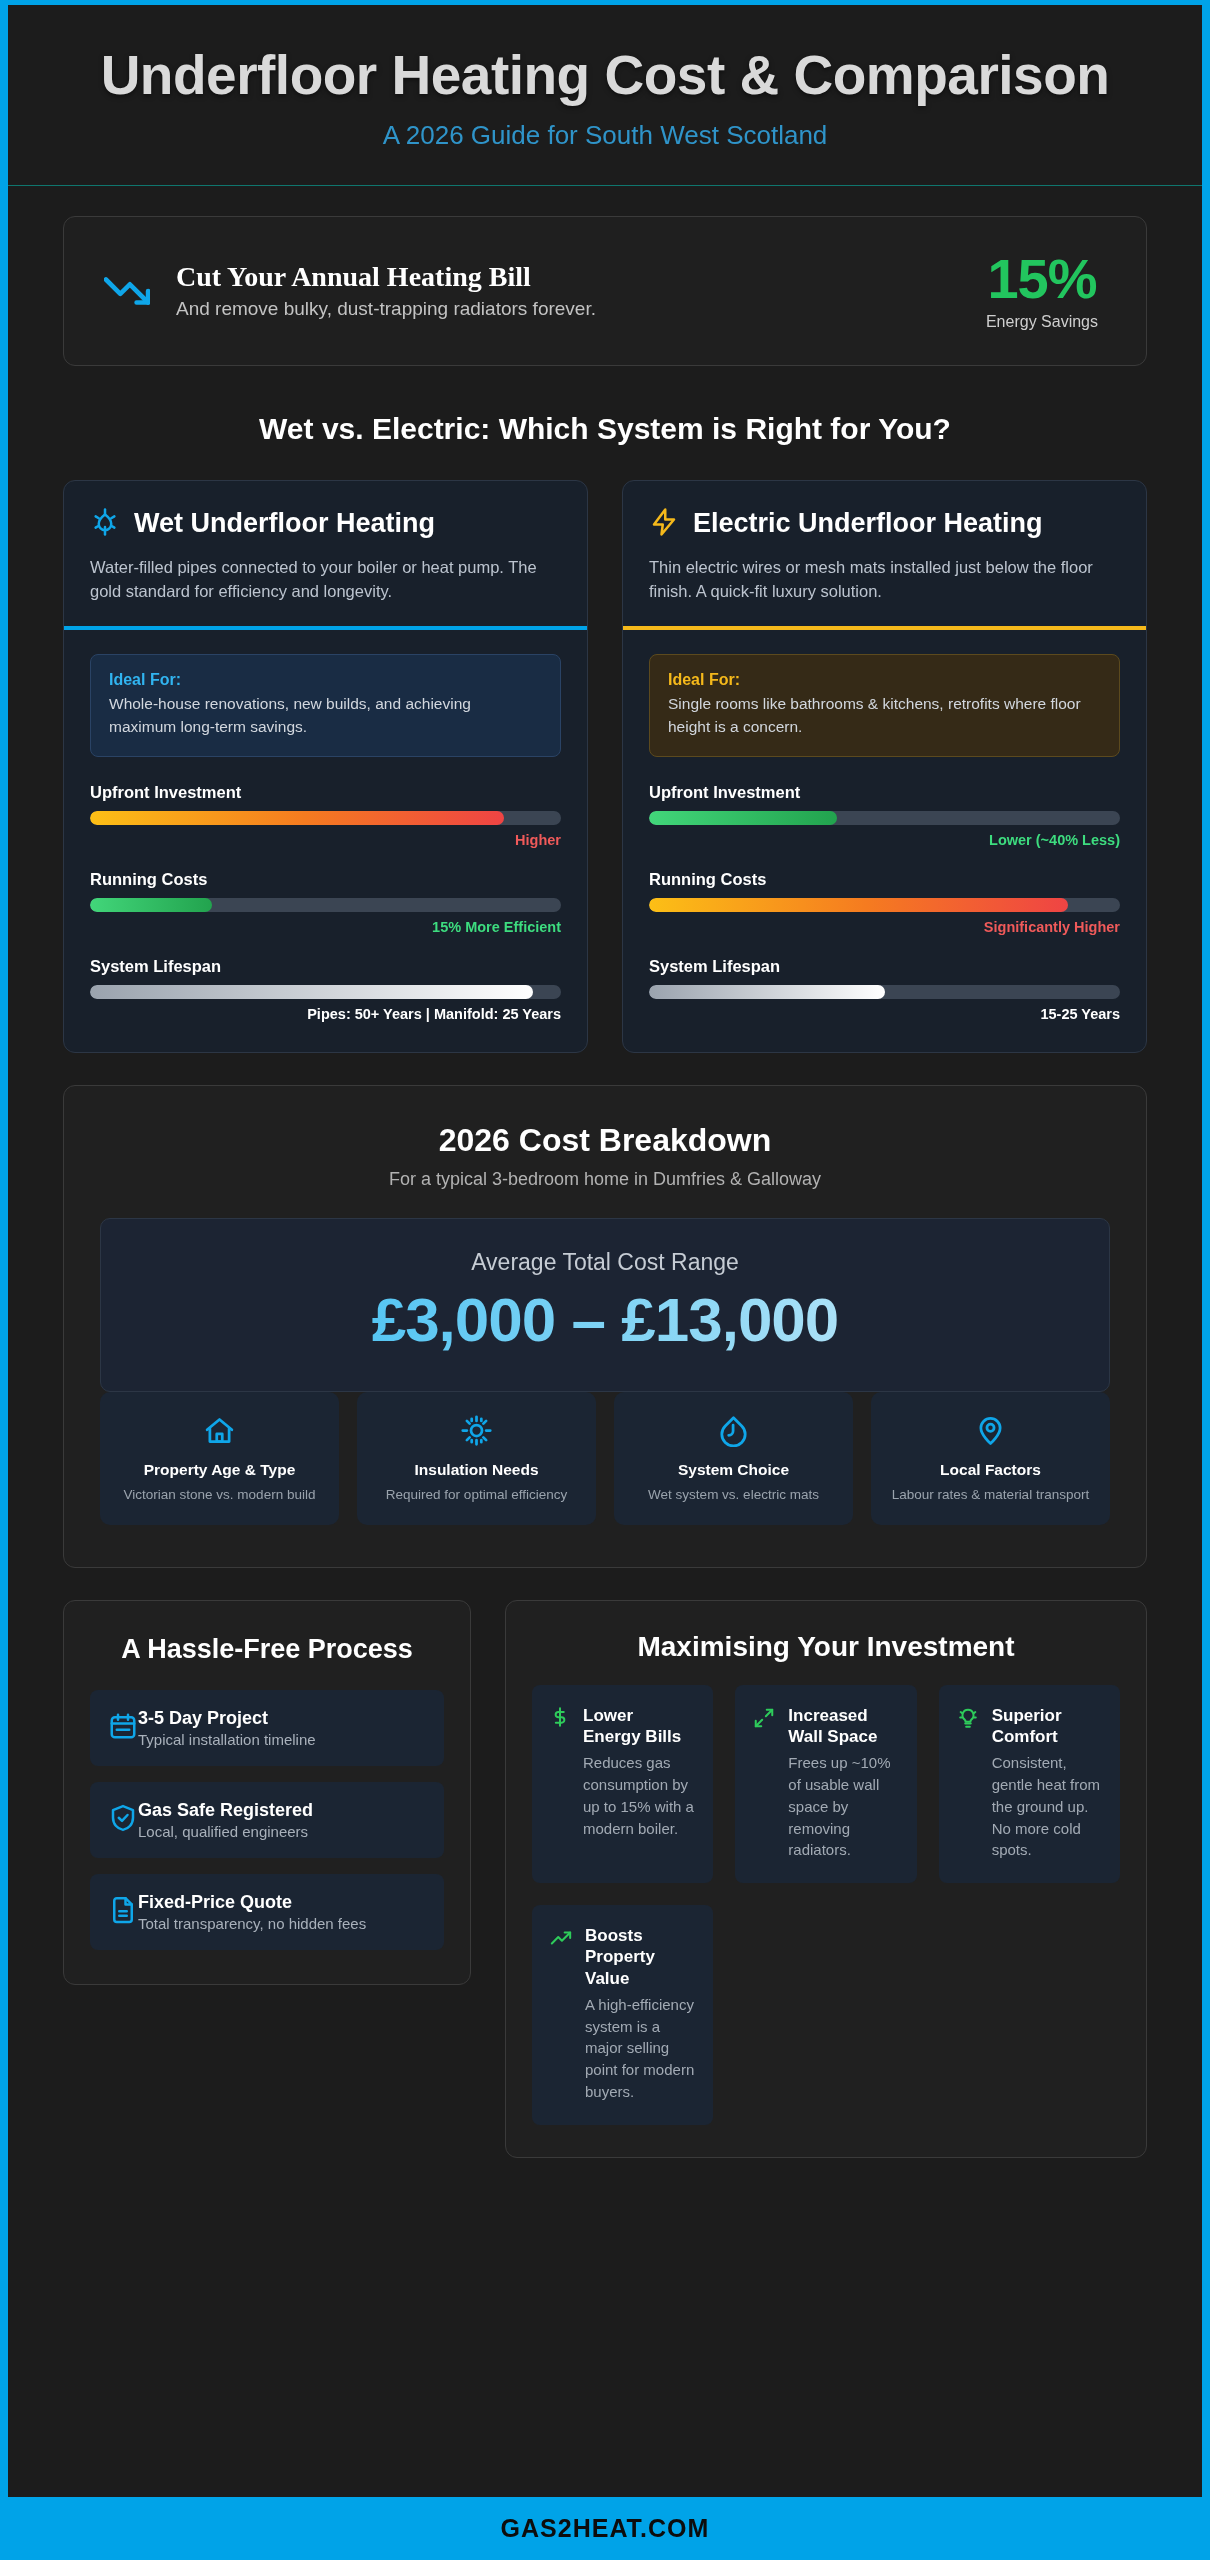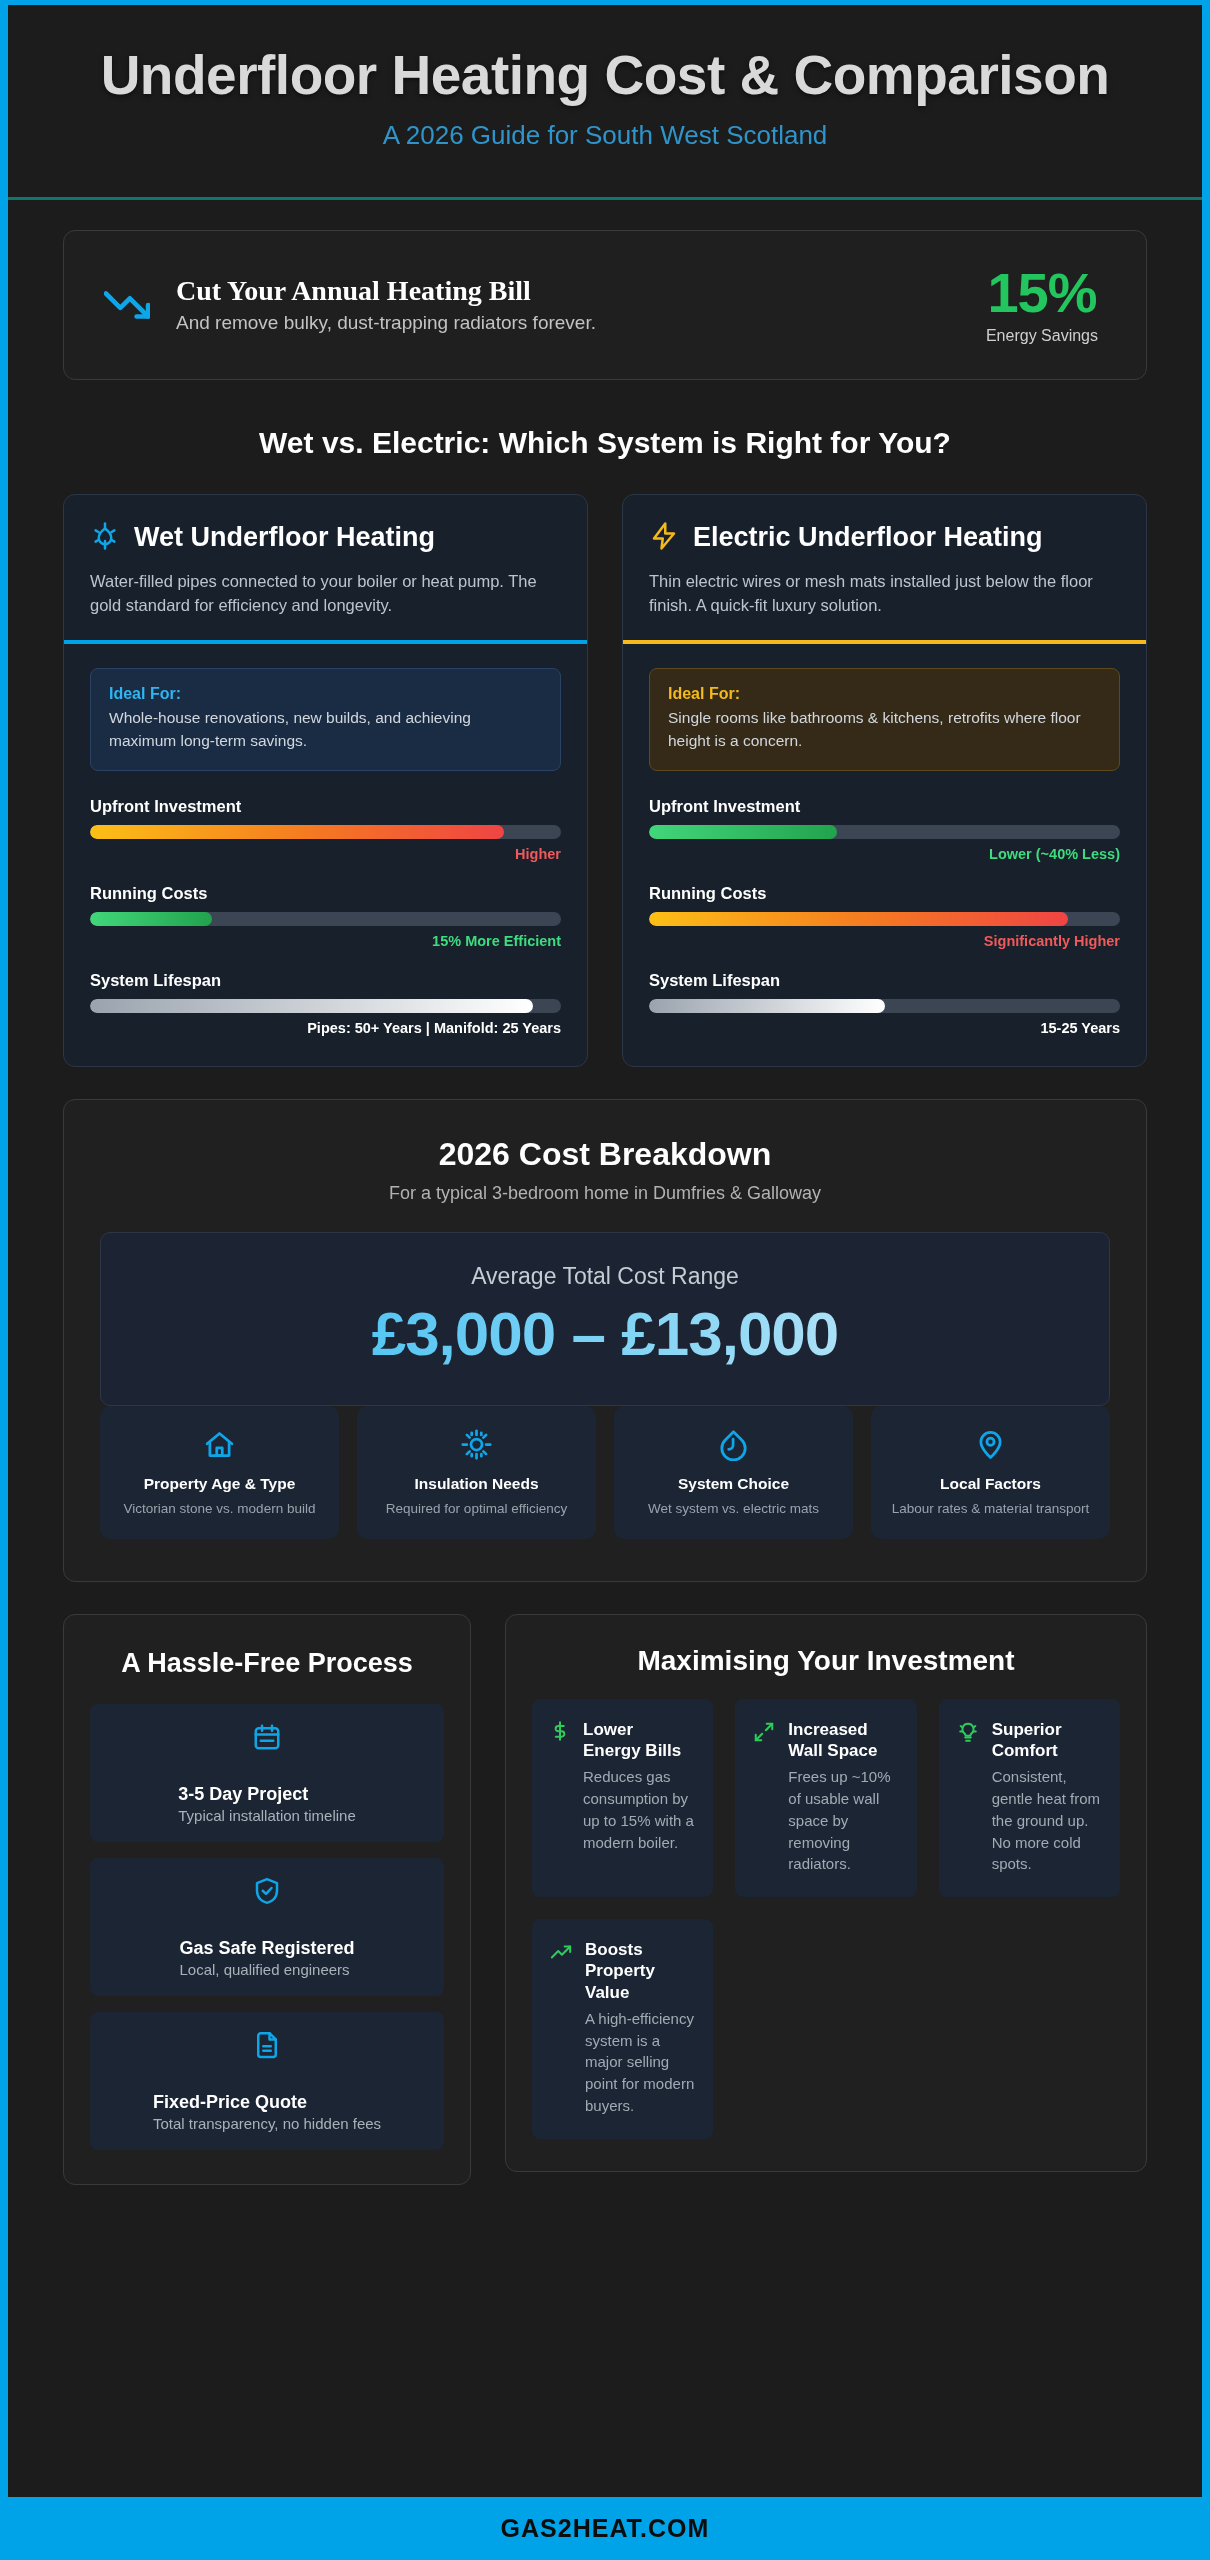--- a/index.html
+++ b/index.html
@@ -17,23 +17,23 @@
     border-left: 8px solid #00a3e8;
     border-right: 8px solid #00a3e8;
     border-top: 5px solid #00a3e8;
     display: flex;
     flex-direction: column;
     position: relative;
   }
 
   
   .header {
-    padding: 40px 60px 46px;
-    text-align: center;
-    border-bottom: 3px solid #0f766e;
+    padding: 40px 60px 34px;
+    text-align: center;
+    border-bottom: 1px solid #0f766e;
     background: #1c1c1c;
   }
   .header h1 {
     font-size: 55px;
     line-height: 1.12;
     font-weight: bold;
     color: #d9d9d9;
     letter-spacing: -0.5px;
     text-shadow: 0 2px 5px rgba(0,0,0,.5);
   }
@@ -254,26 +254,25 @@
     text-align: center;
     font-size: 27px;
     font-weight: bold;
     color: #ffffff;
     line-height: 1.22;
     margin-bottom: 24px;
   }
   .proc-item {
     background: #1b2533;
     border-radius: 8px;
-    padding: 18px 12px;
-    display: flex;
-    gap: 28px;
+    padding: 18px 18px;
+    display: flex;
+    gap: 0;
     align-items: center;
     margin-bottom: 16px;
-    flex-direction: column;
   }
   .proc-item:last-child { margin-bottom: 0; }
   .proc-item .t { font-size: 18px; font-weight: bold; color: #ffffff; }
   .proc-item .d { font-size: 15px; color: #a9b1bb; margin-top: 2px; }
 
   .maximise {
     flex: 1 1 0;
     background: #202020;
     border: 1px solid #3a3a3a;
     border-radius: 12px;

